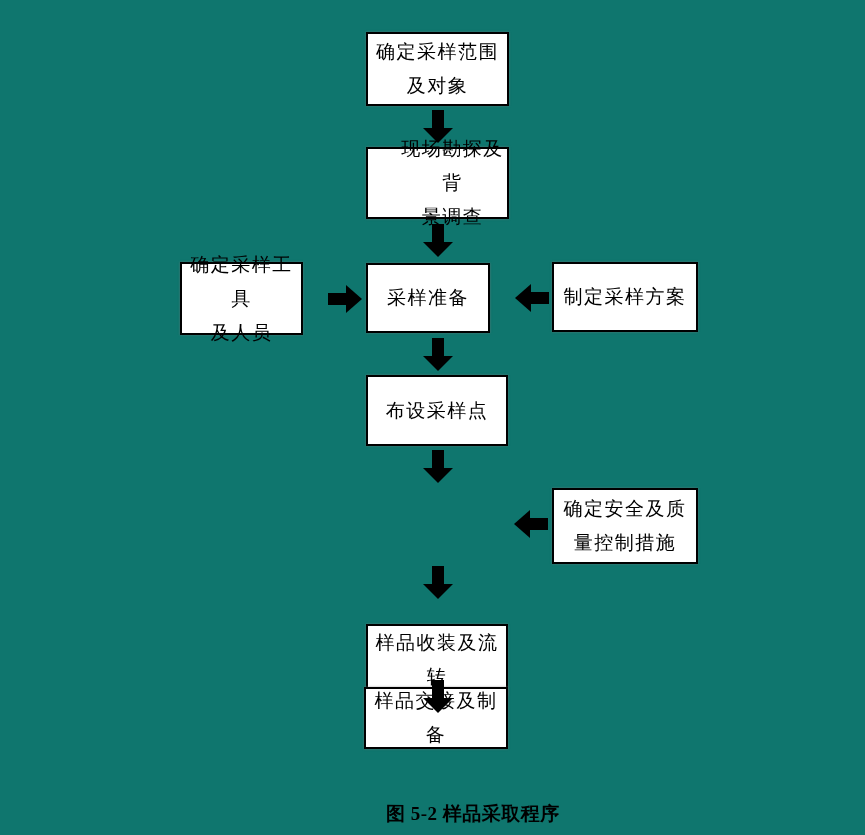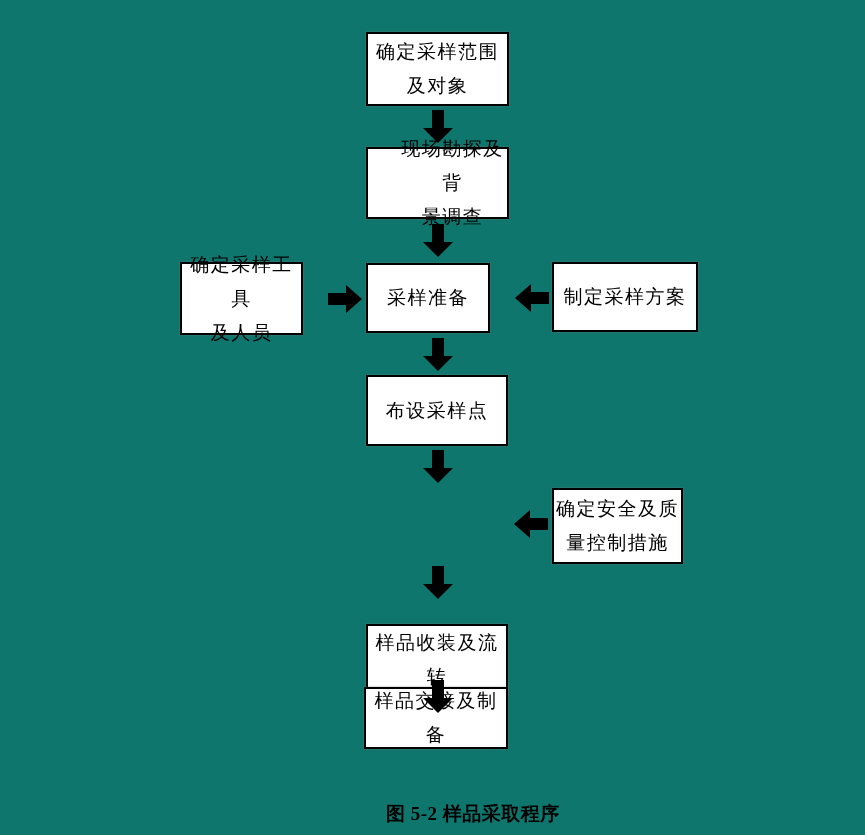--- a/index.html
+++ b/index.html
@@ -106,21 +106,21 @@
 
   <div class="node" style="left:552px; top:262px; width:146px; height:70px;">
     <span class="node-label">制定采样方案</span>
   </div>
 
   <div class="node" style="left:366px; top:375px; width:142px; height:71px;justify-content:center;">
     <span class="node-label">布设采样点</span>
   </div>
 
 
-  <div class="node" style="left:552px; top:488px; width:131px; height:76px;">
+  <div class="node" style="left:552px; top:488px; width:146px; height:76px;">
     <span class="node-label">确定安全及质
 量控制措施</span>
   </div>
 
   <div class="node" style="left:366px; top:604px; width:142px; height:72px;margin-top:20px;">
     <span class="node-label">样品收装及流
 转</span>
   </div>
 
   <div class="node" style="left:364px; top:687px; width:144px; height:62px;">

